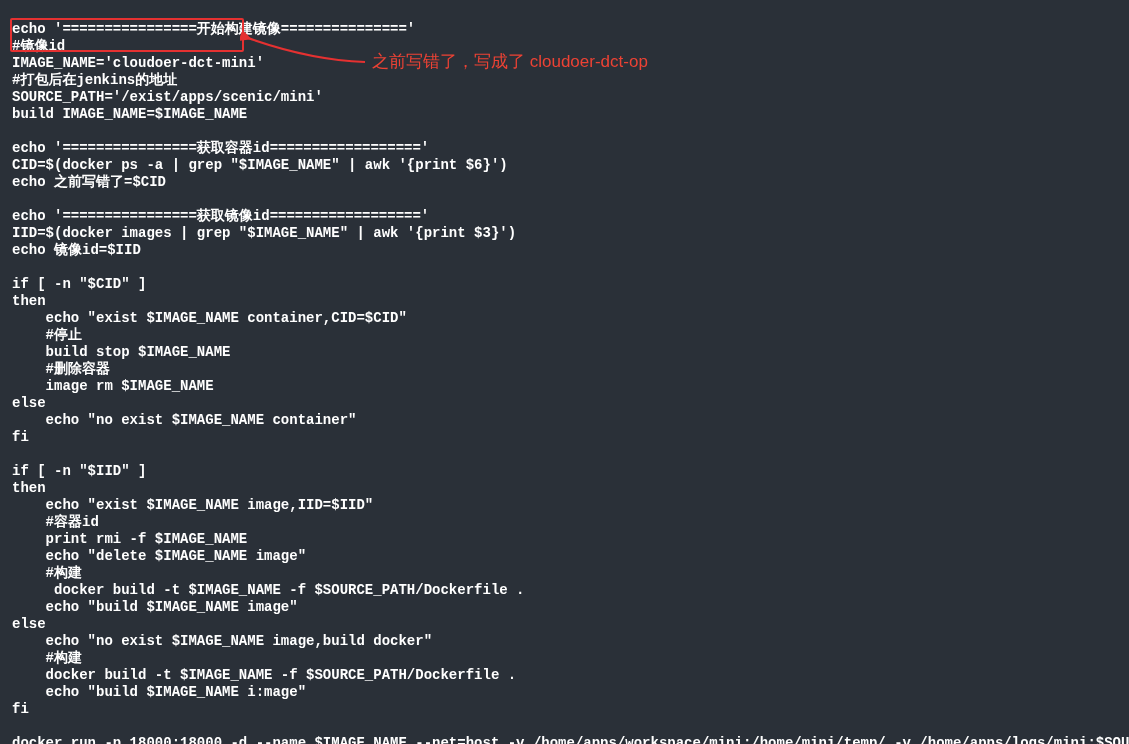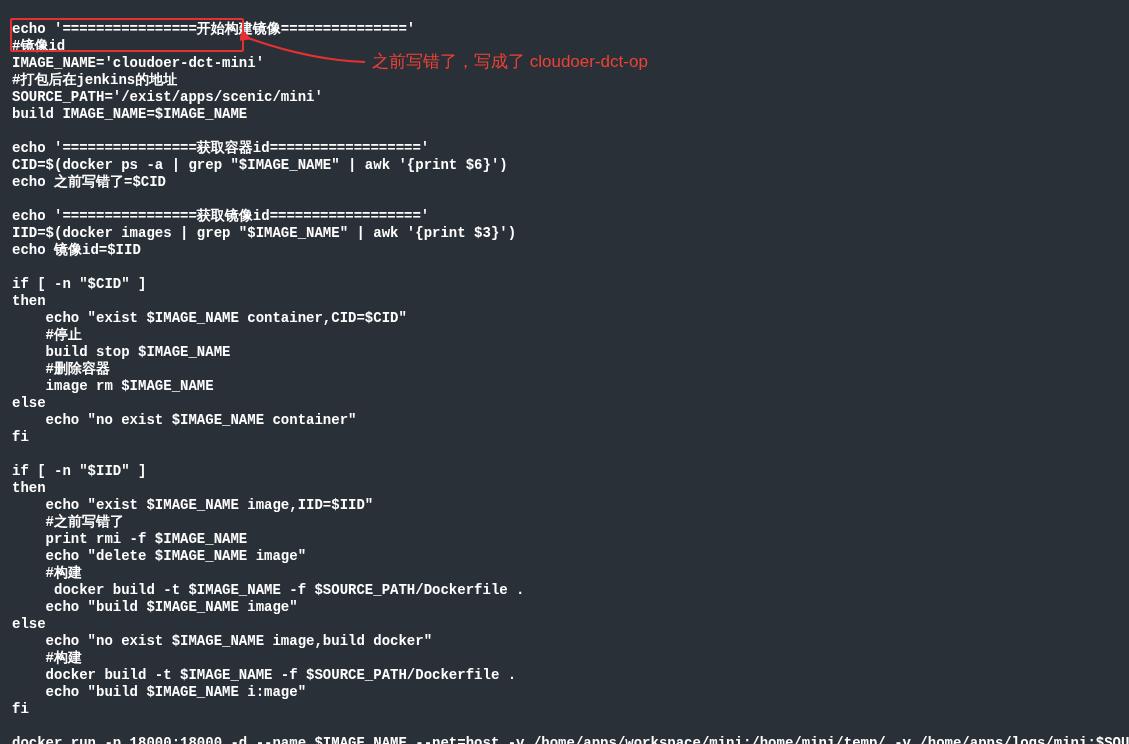--- a/index.html
+++ b/index.html
@@ -69,21 +69,21 @@
 <span>    build stop $IMAGE_NAME</span>
 <span>    #删除容器</span>
 <span>    image rm $IMAGE_NAME</span>
 <span>else</span>
 <span>    echo "no exist $IMAGE_NAME container"</span>
 <span>fi</span>
 <span></span>
 <span>if [ -n "$IID" ]</span>
 <span>then</span>
 <span>    echo "exist $IMAGE_NAME image,IID=$IID"</span>
-<span>    #之前写错了</span>
+<span>    #容器id</span>
 <span>    print rmi -f $IMAGE_NAME</span>
 <span>    echo "delete $IMAGE_NAME image"</span>
 <span>    #构建</span>
 <span>     docker build -t $IMAGE_NAME -f $SOURCE_PATH/Dockerfile .</span>
 <span>    echo "build $IMAGE_NAME image"</span>
 <span>else</span>
 <span>    echo "no exist $IMAGE_NAME image,build docker"</span>
 <span>    #构建</span>
 <span>    docker build -t $IMAGE_NAME -f $SOURCE_PATH/Dockerfile .</span>
 <span>    echo "build $IMAGE_NAME i:mage"</span>

